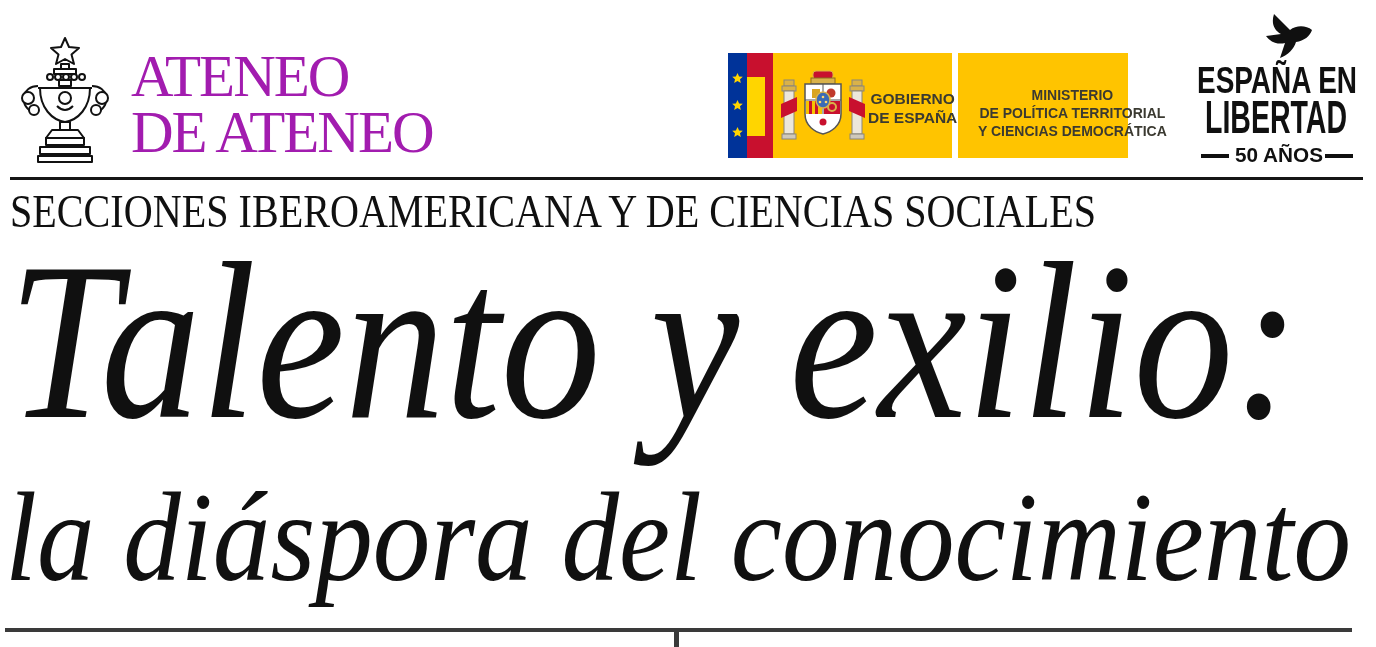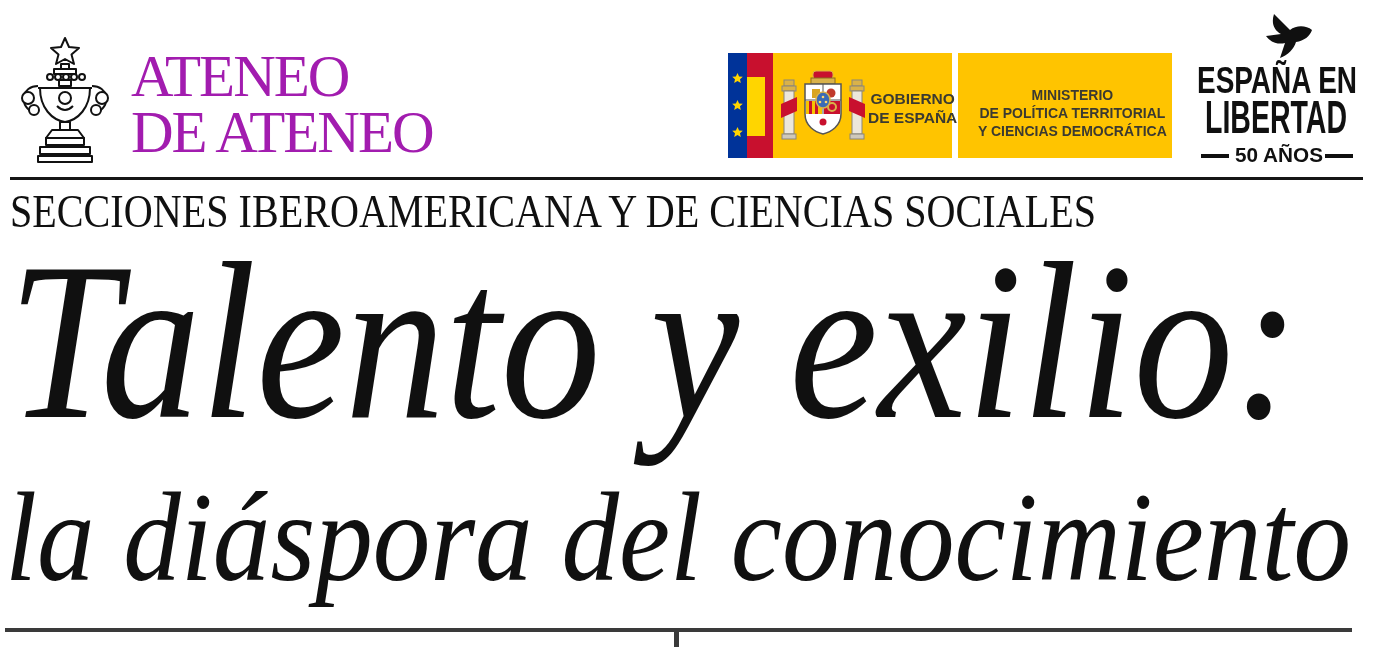--- a/index.html
+++ b/index.html
@@ -9,21 +9,21 @@
   
   .ateneo-emblem{position:absolute;left:14px;top:36px;width:102px;height:130px;}
   .ateneo-text{position:absolute;left:131px;top:48px;font-size:59px;line-height:56px;
                letter-spacing:-2px;color:#a21caf;white-space:nowrap;}
   .ateneo-text span{display:block;}
 
   
   .gov-logo{position:absolute;left:728px;top:53px;width:444px;height:105px;display:flex;text-align:center;}
   .gov-box1{width:224px;background:#FFC400;position:relative;}
   .gov-gap{width:6px;background:#ffffff;}
-  .gov-box2{width:214px;background:#FFC400;position:relative;}
+  .gov-box2{width:170px;background:#FFC400;position:relative;}
   .eu-strip{position:absolute;left:0;top:0;width:19px;height:105px;}
   .flag-mid{position:absolute;left:19px;top:0;width:18px;height:105px;display:flex;flex-direction:column;}
   .fm-red-top{height:24px;background:#C8102E;}
   .fm-yellow{height:59px;background:#FFD500;}
   .fm-red-bot{flex:1;background:#C8102E;}
   .flag-right{position:absolute;left:37px;top:0;width:8px;height:105px;background:#C8102E;}
   .coat{position:absolute;left:53px;top:11px;width:84px;height:84px;}
   .gov-text{position:absolute;left:140px;top:36px;font:700 15.5px/19px "Liberation Sans",sans-serif;
             color:#3B3A31;white-space:nowrap;}
   .min-text{position:absolute;left:20px;top:33px;font:700 14px/18px "Liberation Sans",sans-serif;

